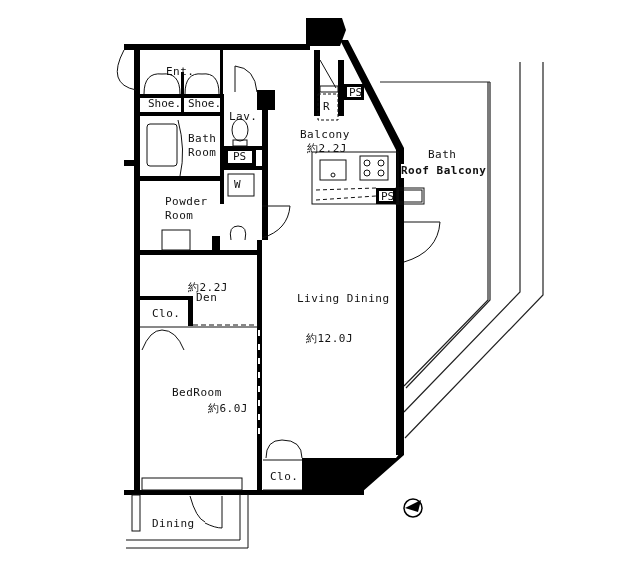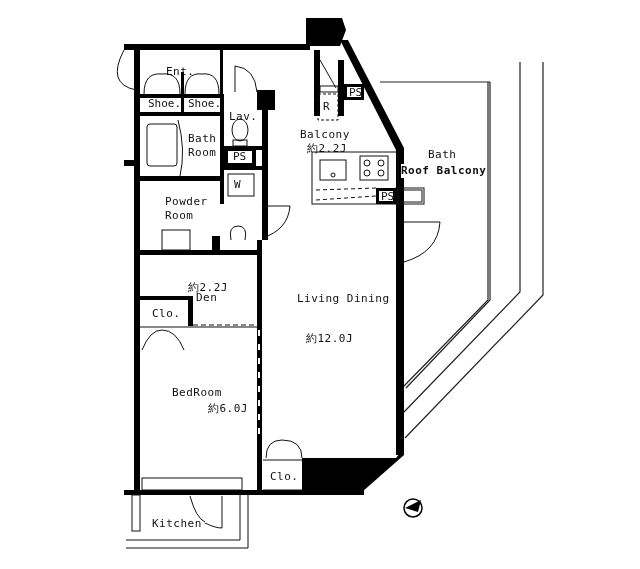--- a/index.html
+++ b/index.html
@@ -160,13 +160,13 @@
 <div class="lbl" style="left:428px;top:148px;">Bath</div>
 <div class="lbl lbl-bg" style="left:401px;top:164px;">Roof Balcony</div>
 <div class="lbl" style="left:196px;top:266px;margin-top:25px;">Den</div>
 <div class="lbl" style="left:188px;top:281px;">約2.2J</div>
 <div class="lbl" style="left:152px;top:307px;">Clo.</div>
 <div class="lbl" style="left:297px;top:292px;">Living Dining</div>
 <div class="lbl" style="left:306px;top:308px;margin-top:24px;">約12.0J</div>
 <div class="lbl" style="left:172px;top:386px;">BedRoom</div>
 <div class="lbl" style="left:174px;top:402px;margin-left:34px;">約6.0J</div>
 <div class="lbl" style="left:270px;top:470px;">Clo.</div>
-<div class="lbl" style="left:152px;top:517px;">Kitchen</div>
+<div class="lbl" style="left:152px;top:517px;">Dining</div>
 
 </body></html>

